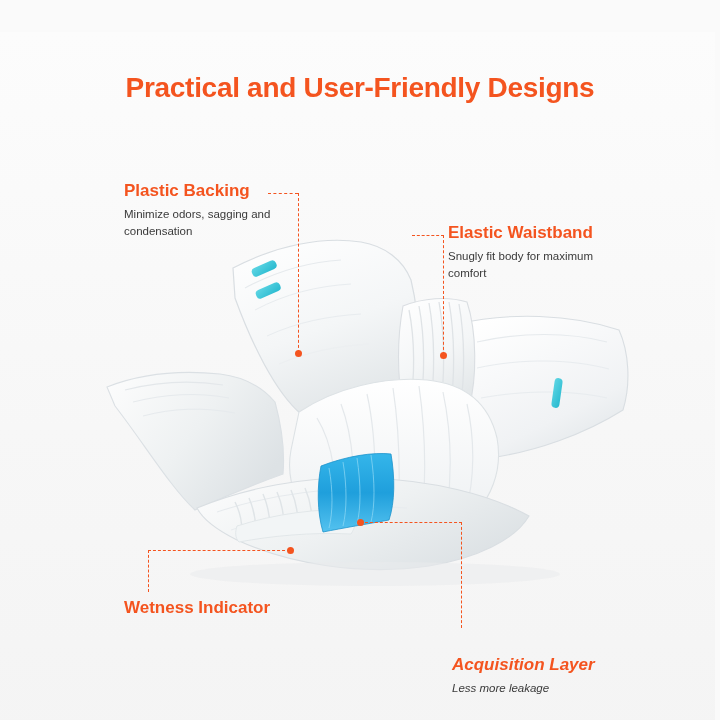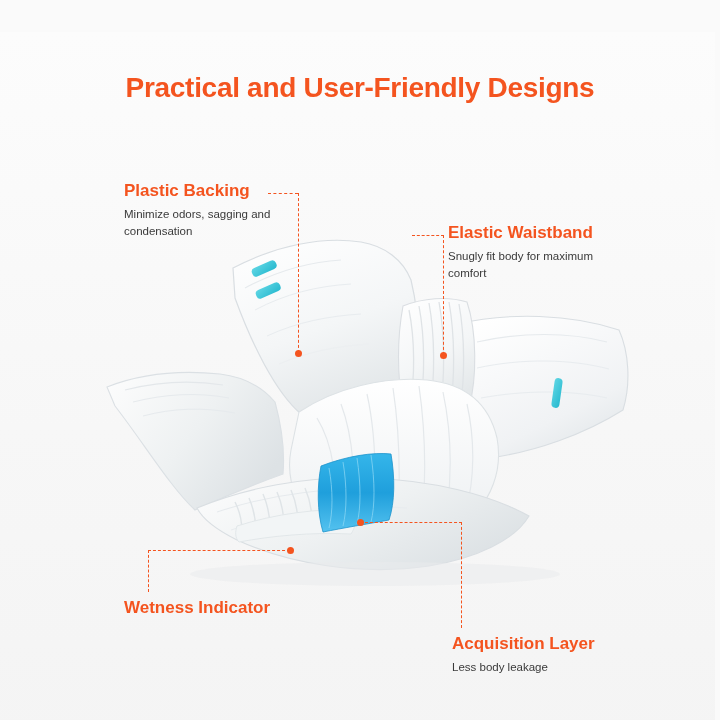--- a/index.html
+++ b/index.html
@@ -49,21 +49,21 @@
     margin-top: 5px;
     font-size: 11.5px;
     color: #3a3a3a;
     line-height: 1.45;
     max-width: 175px;
   }
 
   #callout-plastic   { top: 148px; left: 124px; }
   #callout-elastic   { top: 190px; left: 448px; }
   #callout-wetness   { top: 565px; left: 124px; text-align: right; }
-  #callout-acquisition { top: 601px; left: 452px; }
+  #callout-acquisition { top: 622px; left: 452px; font-style: italic; }
 
   
   .leader {
     position: absolute;
     border-color: #f4541f;
   }
   .lead-h {
     border-top: 1.5px dashed #f4541f;
     height: 0;
   }
@@ -256,16 +256,16 @@
     <div class="c-title">Elastic Waistband</div>
     <div class="c-desc">Snugly fit body for maximum comfort</div>
   </div>
 
   <div class="callout" id="callout-wetness">
     <div class="c-title">Wetness Indicator</div>
   </div>
 
   <div class="callout" id="callout-acquisition">
     <div class="c-title">Acquisition Layer</div>
-    <div class="c-desc">Less body leakage</div>
+    <div class="c-desc">Less more leakage</div>
   </div>
 
 </div>
 
 </body></html>

